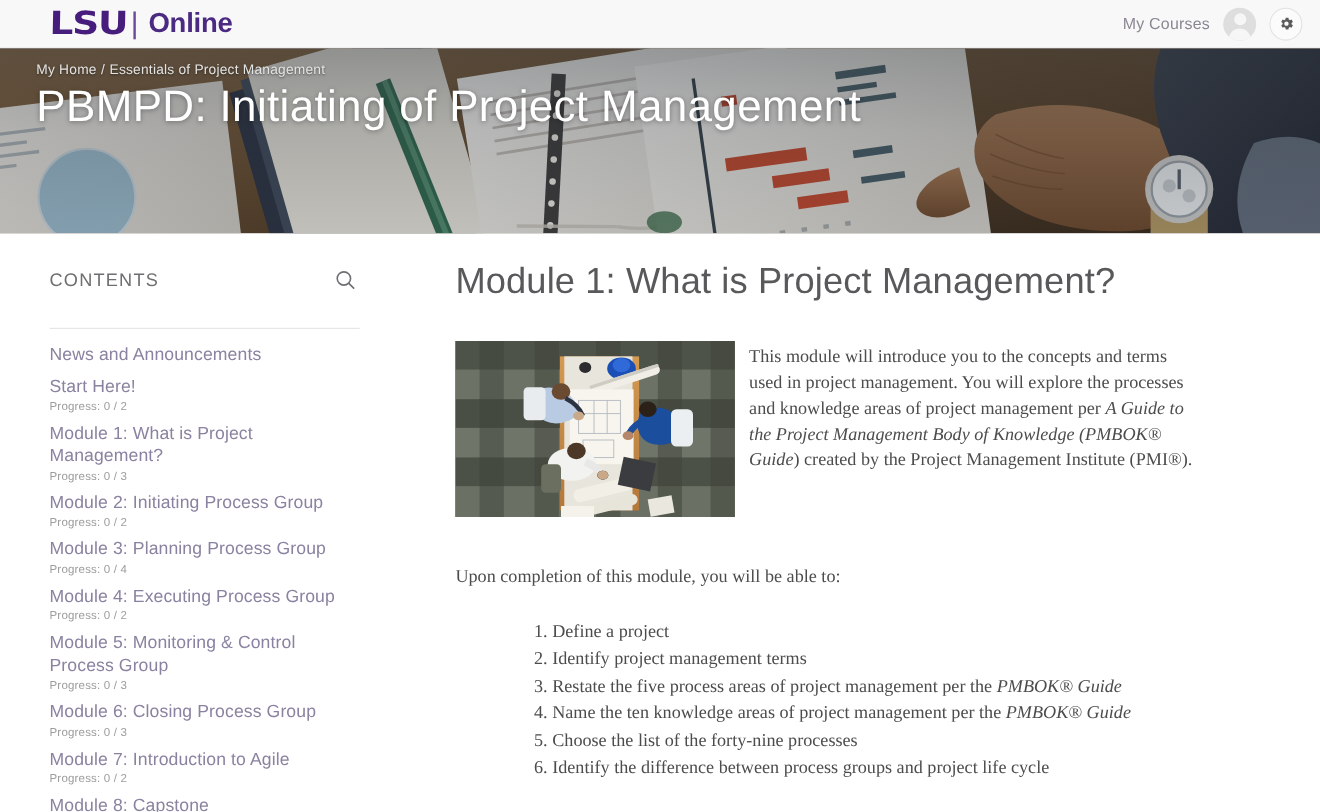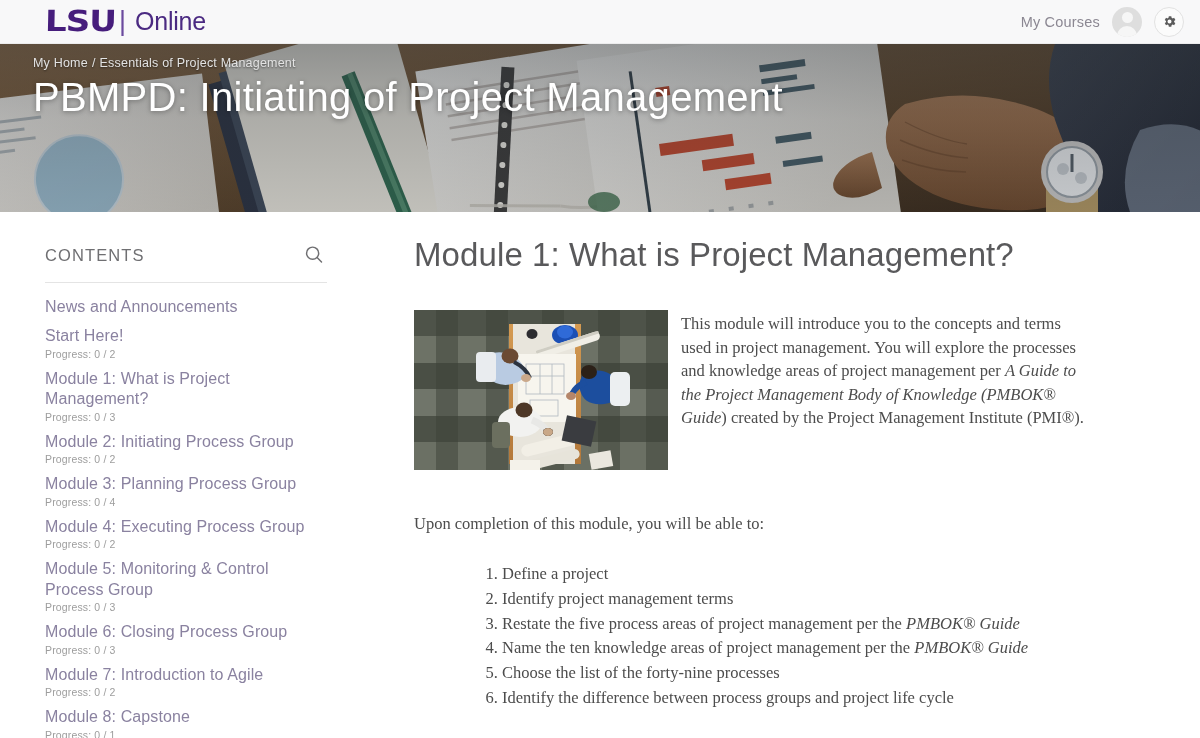--- a/index.html
+++ b/index.html
@@ -40,21 +40,21 @@
     color: #6b4a9e;
     font-size: 27px;
     margin: 0 9px 0 14px;
     font-weight: 300;
     line-height: 1;
   }
   .logo-online {
     font-family: "Liberation Sans", sans-serif;
     font-size: 25px;
     color: #4b2a82;
-    font-weight: 400;
+    font-weight: 700;
     line-height: 1;
     letter-spacing: -0.2px;
   }
   .topbar-right {
     margin-left: auto;
     display: flex;
     align-items: center;
     margin-right: 16px;
     gap: 12px;
   }
@@ -137,21 +137,21 @@
   }
   .sidebar {
     width: 372px;
     flex: 0 0 372px;
     padding: 30px 45px 0 45px;
   }
   .contents-head {
     display: flex;
     align-items: center;
     justify-content: space-between;
-    padding-bottom: 14px;
+    padding-bottom: 30px;
     border-bottom: 1px solid #e4e4e4;
     gap: 40px;
   }
   .contents-title {
     font-size: 16.5px;
     color: #6f6f72;
     letter-spacing: 1.1px;
     font-weight: 400;
   }
   .search-icon-btn {

